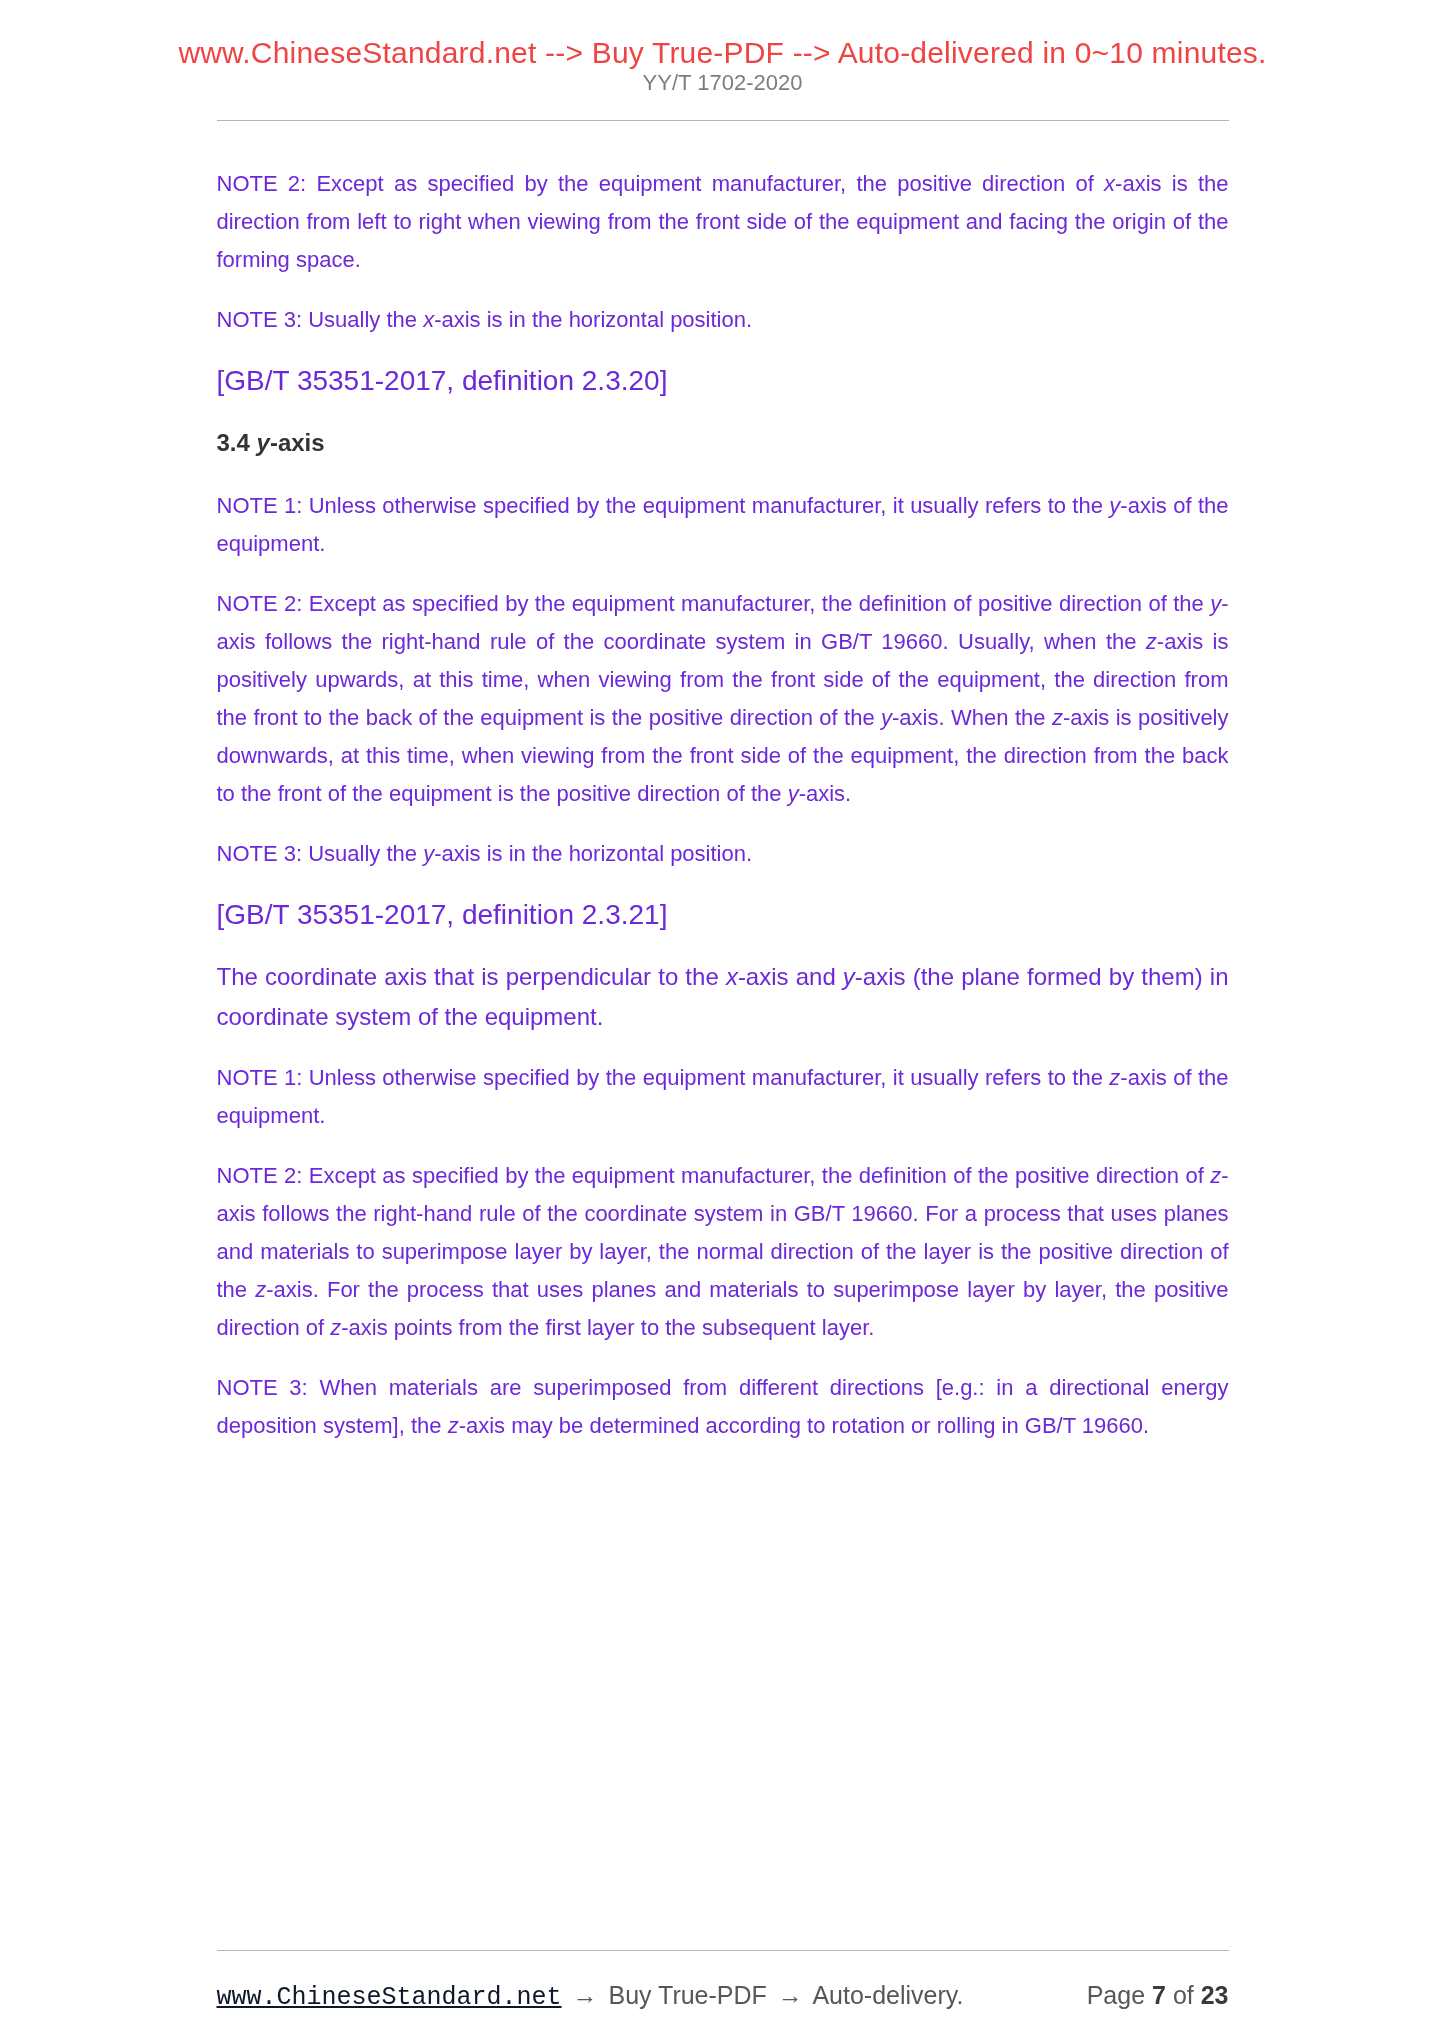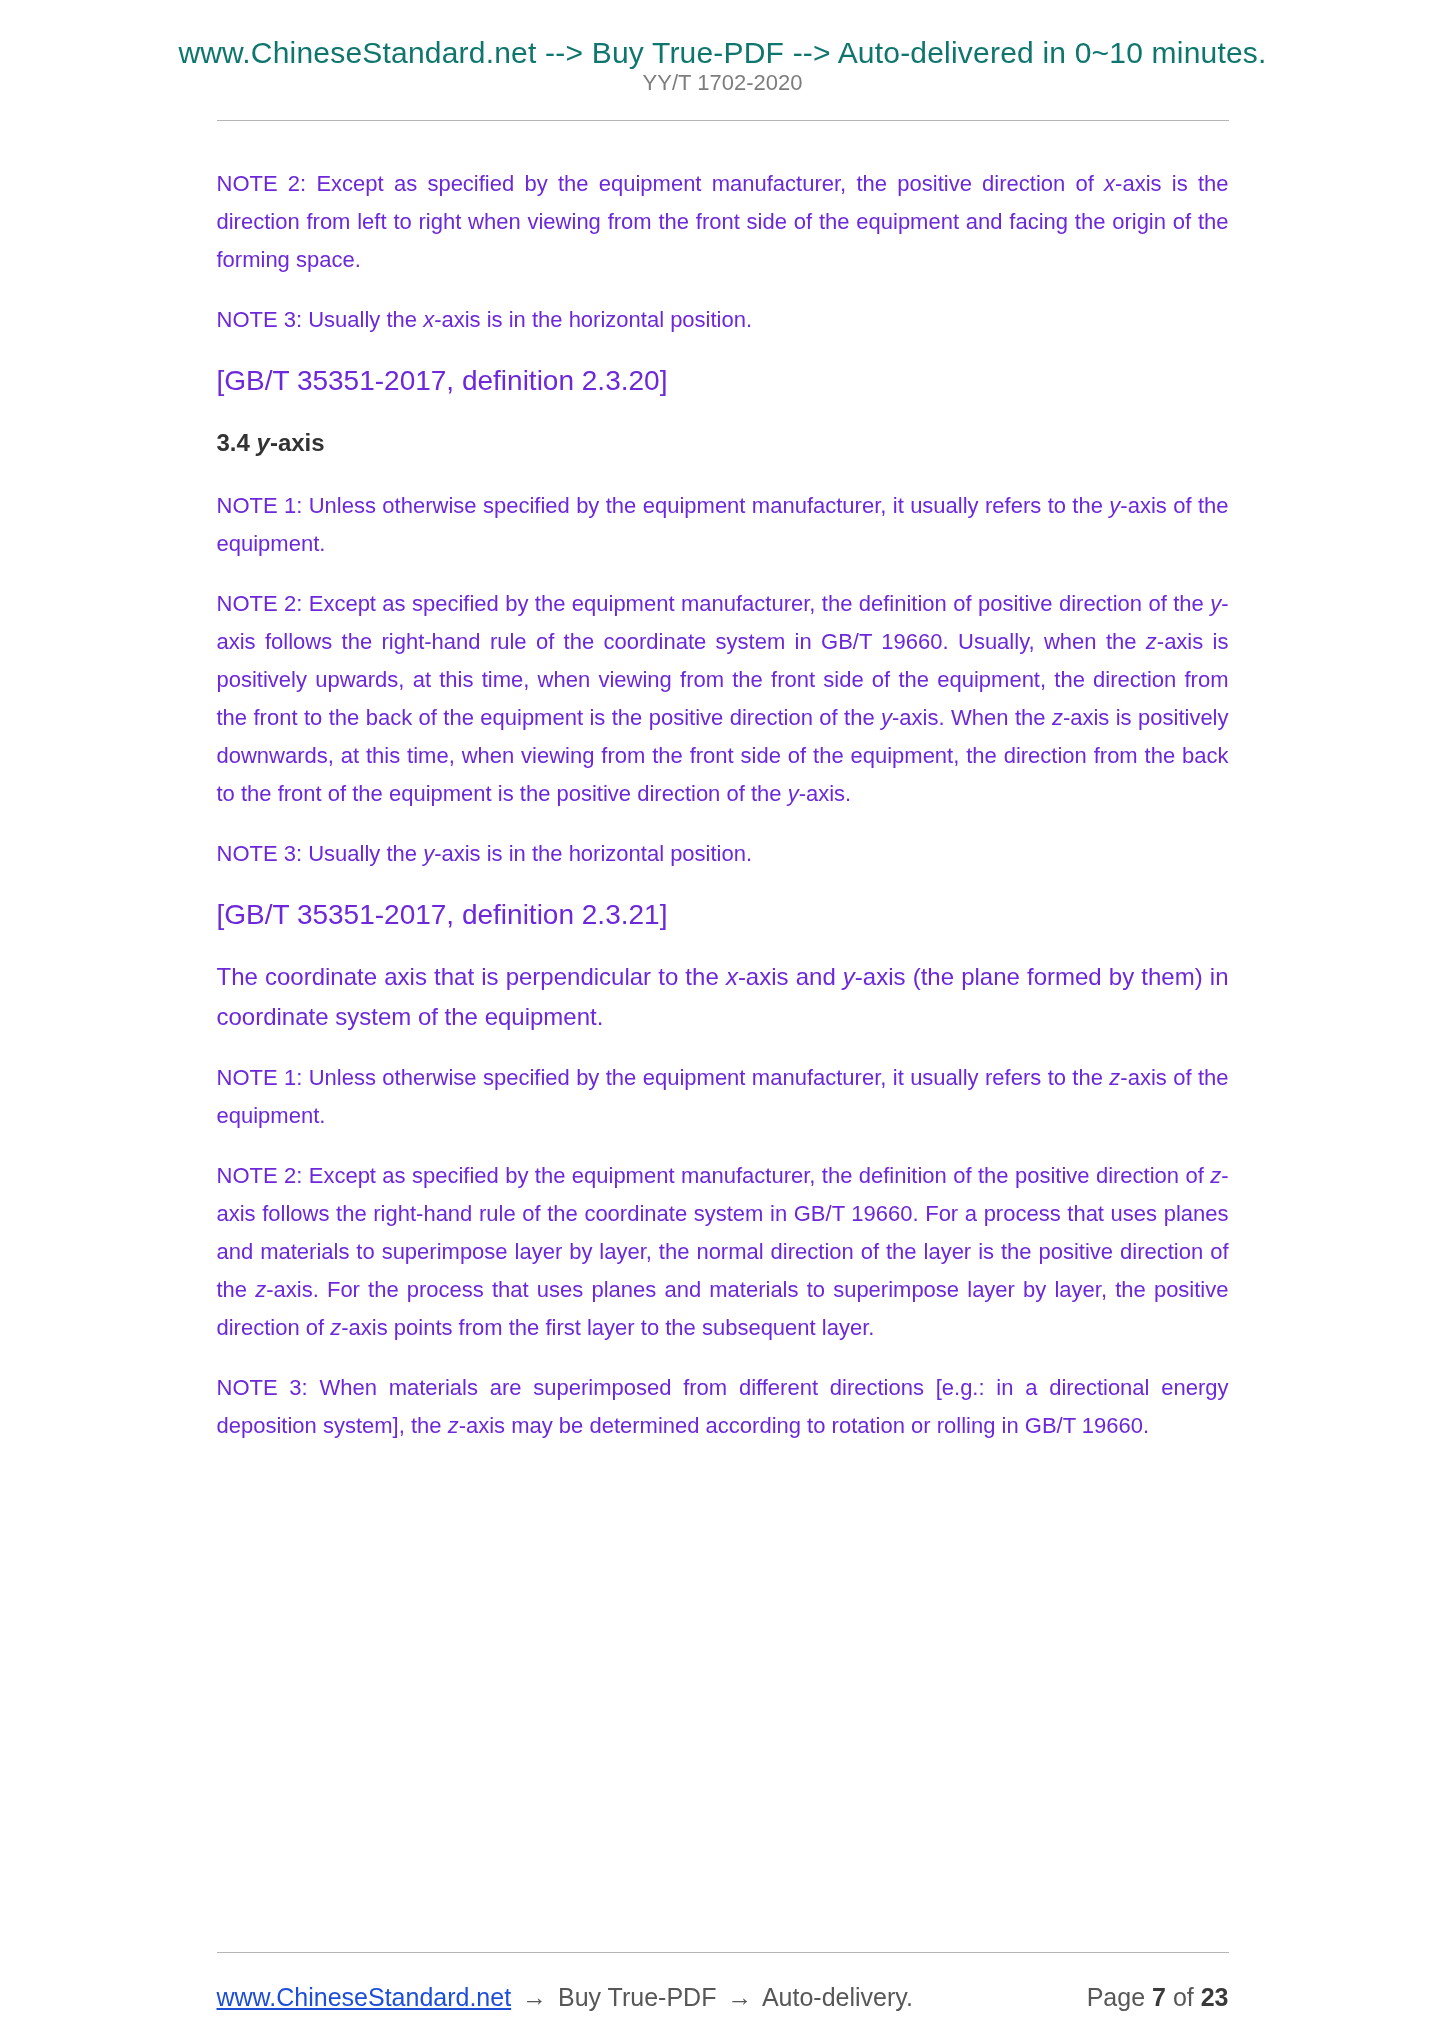--- a/index.html
+++ b/index.html
@@ -10,21 +10,21 @@
     position: relative;
     font-family: "Liberation Sans", sans-serif;
     overflow: hidden;
   }
   .page {
     position: absolute;
     inset: 0;
     background: #ffffff;
   }
   .header { text-align: center; padding-top: 36px; }
-  .header-line1 { font-size: 30px; color: #0f766e; letter-spacing: 0.2px; }
+  .header-line1 { font-size: 30px; color: #ef4444; letter-spacing: 0.2px; }
   .doc-number { font-size: 22px; color: #7d7d7d; }
   .content { width: 1012px; margin: 0 auto; }
   .rule { border-top: 1px solid #b5b5b5; margin-top: 24px; }
   .body-text { padding-top: 44px; }
   .body-text p { color: #6d28d9; }
   p.note {
     font-size: 22px;
     line-height: 38px;
     text-align: justify;
     margin-bottom: 22px;
@@ -57,23 +57,24 @@
   }
   .footer-rule { border-top: 1px solid #b5b5b5; margin-bottom: 30px; }
   .footer-row {
     display: flex;
     justify-content: space-between;
     align-items: baseline;
     font-size: 25px;
     color: #575757;
   }
   .footer-link {
-    color: #1d4ed8;
+    color: #0f172a;
     text-decoration: underline;
     cursor: pointer;
+    font-family: Liberation Mono, monospace;
   }
   .footer-arrow { color: #575757; padding: 0 4px; }
   .page-indicator .num { font-weight: bold; color: #3a3a3a; }
 </style>
 </head>
 <body>
 
 <div class="page">
 
   <div class="header">

